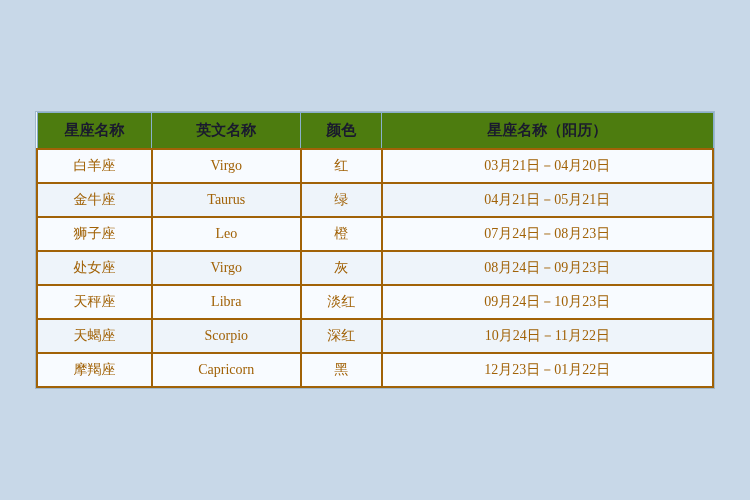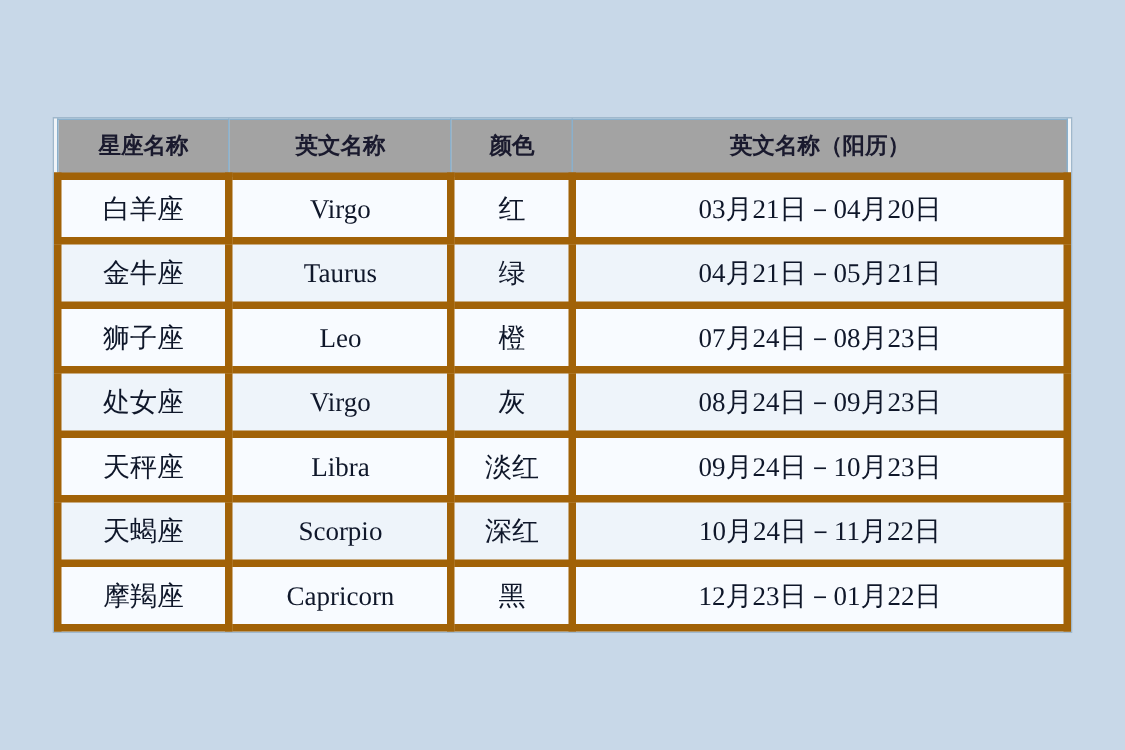--- a/index.html
+++ b/index.html
@@ -23,35 +23,35 @@
       border: 1px solid #a0b8cc;
       width: 680px;
     }
 
     table {
       width: 100%;
       border-collapse: collapse;
     }
 
     thead tr th {
-      background-color: #a3a3a3;
+      background-color: #4d7c0f;
       border: 1px solid #8ab0cc;
       padding: 8px 12px;
       text-align: center;
       font-size: 15px;
       font-weight: bold;
       color: #1a1a2e;
     }
 
     tbody tr td {
-      border: 5px solid #a16207;
+      border: 2px solid #a16207;
       padding: 7px 12px;
       text-align: center;
-      font-size: 18px;
-      color: #0f172a;
+      font-size: 14px;
+      color: #a16207;
       background-color: #f8fbff;
     }
 
     tbody tr:nth-child(even) td {
       background-color: #eef4fa;
     }
 
     .col-zh { width: 17%; }
     .col-en { width: 22%; }
     .col-color { width: 12%; }
@@ -60,21 +60,21 @@
 </head>
 <body>
 
 <div class="table-container">
   <table>
     <thead>
       <tr>
         <th class="col-zh">星座名称</th>
         <th class="col-en">英文名称</th>
         <th class="col-color">颜色</th>
-        <th class="col-date">英文名称（阳历）</th>
+        <th class="col-date">星座名称（阳历）</th>
       </tr>
     </thead>
     <tbody id="table-body">
     <tr>
           <td>白羊座</td>
           <td>Virgo</td>
           <td>红</td>
           <td>03月21日－04月20日</td>
         </tr>
         <tr>

